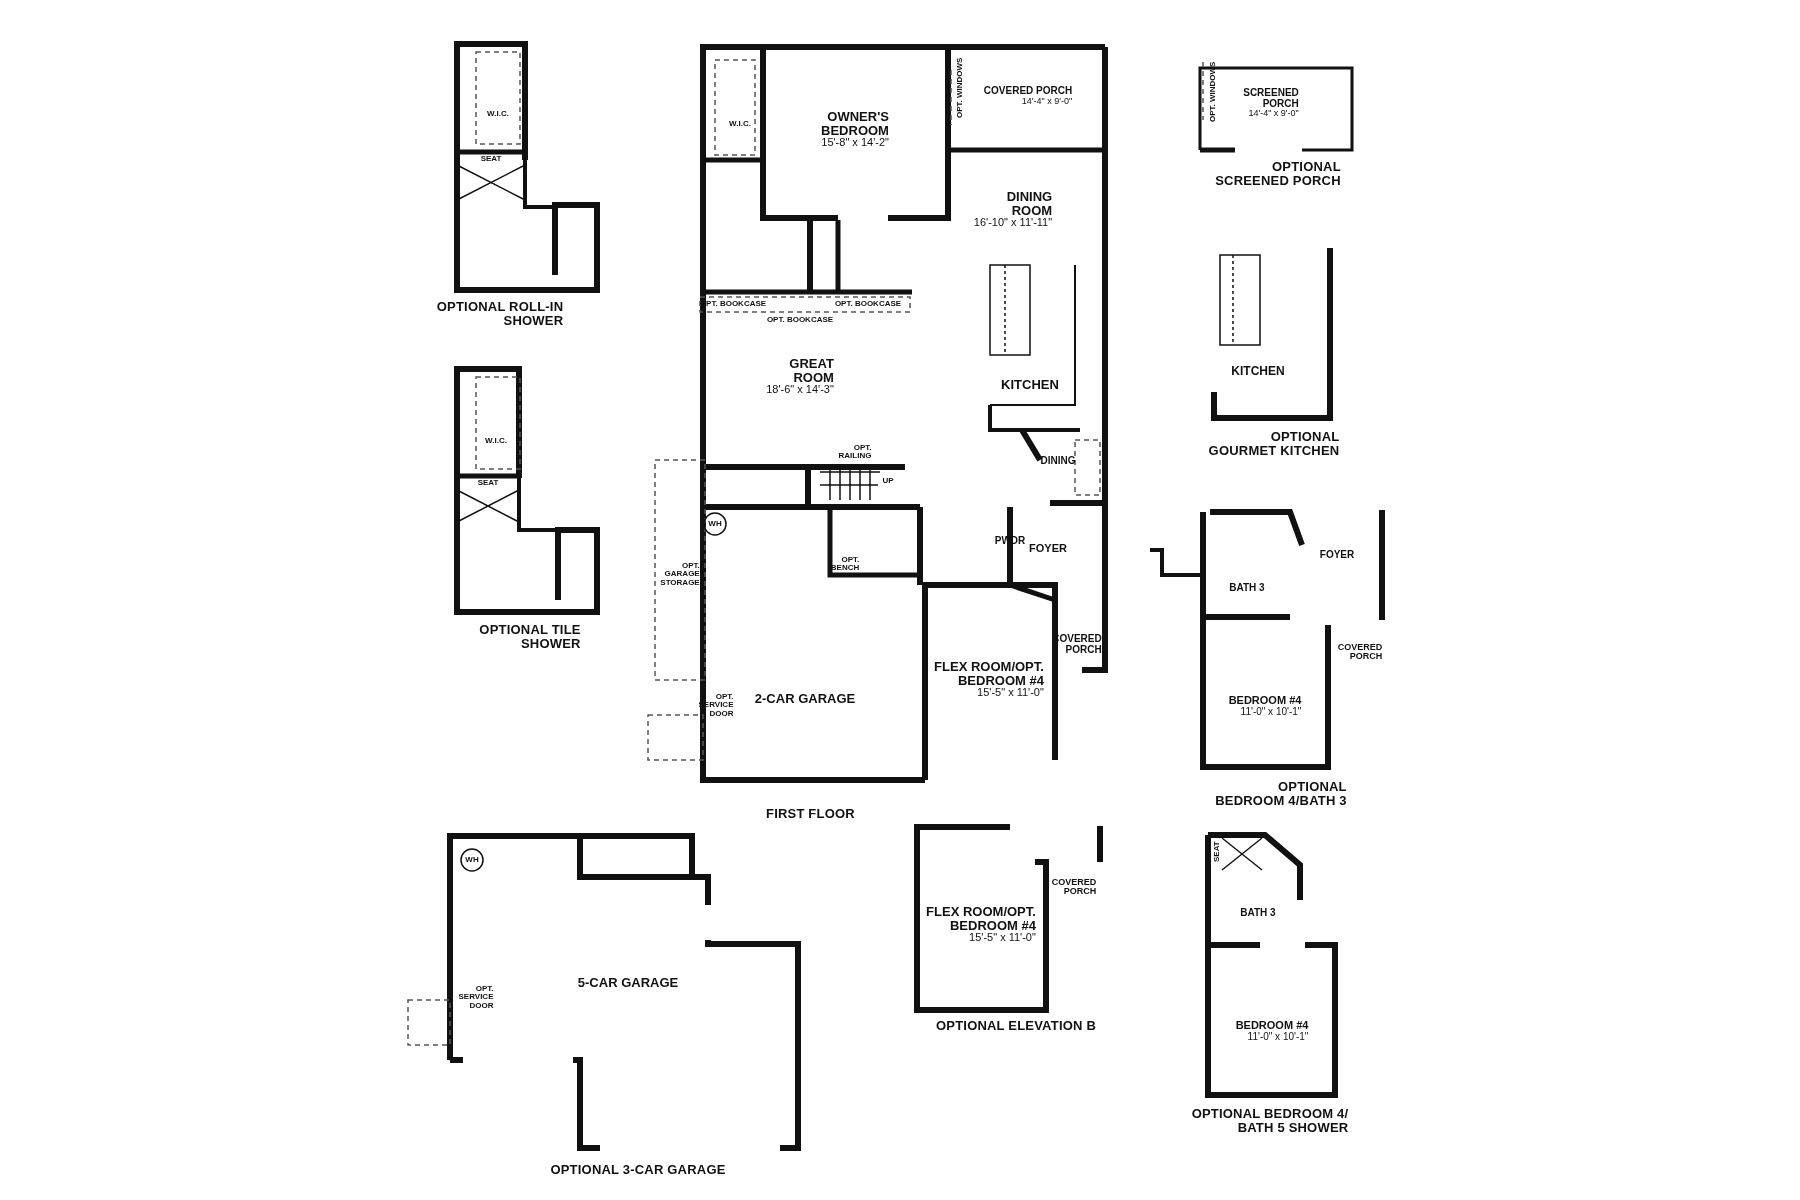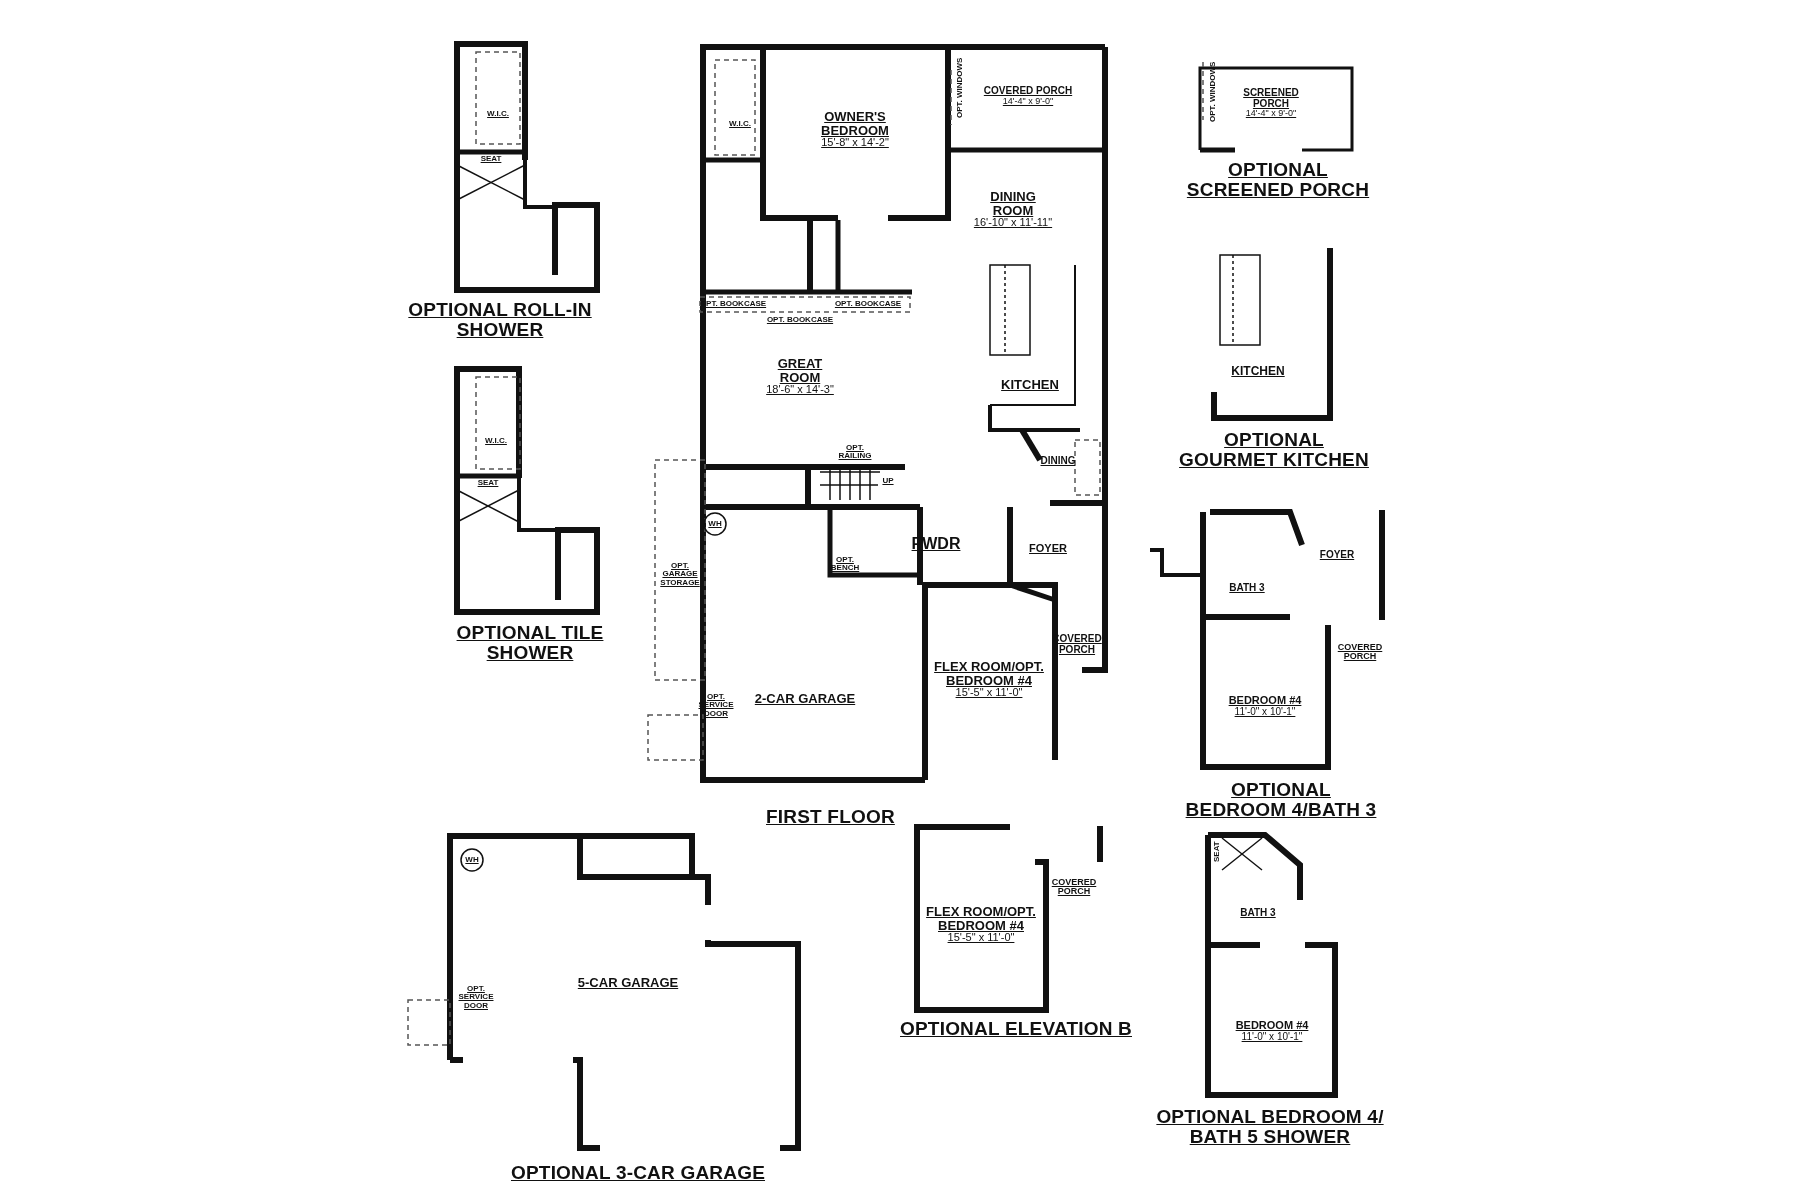--- a/index.html
+++ b/index.html
@@ -1,22 +1,22 @@
 <!DOCTYPE html>
 <html><head>
 <meta charset="utf-8">
 <style>
   html,body{margin:0;padding:0;background:#fff;}
   body{width:1800px;height:1200px;position:relative;overflow:hidden;font-family:"Liberation Sans",sans-serif;color:#111;}
   svg.plan{position:absolute;left:0;top:0;}
-  .lbl{position:absolute;text-align:center;font-weight:bold;line-height:1.05;white-space:nowrap;transform:translateX(-50%);text-decoration:underline;}
+  .lbl{position:absolute;text-align:right;font-weight:bold;line-height:1.05;white-space:nowrap;transform:translateX(-50%);}
   .room{font-size:13px;}
   .dim{font-size:11px;font-weight:normal;display:block;}
   .tiny{font-size:8px;font-weight:bold;}
-  .title{font-size:19px;letter-spacing:0.2px;}
+  .title{font-size:13px;letter-spacing:0.2px;}
   .vert{position:absolute;font-size:8px;font-weight:bold;transform:rotate(-90deg);transform-origin:left top;white-space:nowrap;}
 </style>
 </head>
 <body>
 
 <svg class="plan" width="1800" height="1200" viewBox="0 0 1800 1200">
   <g fill="none" stroke="#111" stroke-width="6" stroke-linejoin="miter">
 
     <g>
       <polyline points="703,47 1105,47"></polyline>
@@ -160,21 +160,21 @@
 <div class="lbl tiny" style="left:855px;top:444px;">
   <span>OPT.</span><br>
   <span>RAILING</span>
 </div>
 <div class="lbl tiny" style="left:888px;top:477px;">UP</div>
 <div class="lbl tiny" style="left:715px;top:520px;">WH</div>
 <div class="lbl tiny" style="left:845px;top:556px;">
   <span>OPT.</span><br>
   <span>BENCH</span>
 </div>
-<div class="lbl" style="left:936px;top:536px;font-size:16px;">PWDR</div>
+<div class="lbl" style="left:1010px;top:536px;font-size:10px;">PWDR</div>
 <div class="lbl" style="left:1048px;top:543px;font-size:11px;">FOYER</div>
 <div class="lbl" style="left:1077px;top:634px;font-size:10px;">
   <span>COVERED</span><br>
   <span>PORCH</span>
 </div>
 <div class="lbl tiny" style="left:680px;top:562px;">
   <span>OPT.</span><br>
   <span>GARAGE</span><br>
   <span>STORAGE</span>
 </div>

